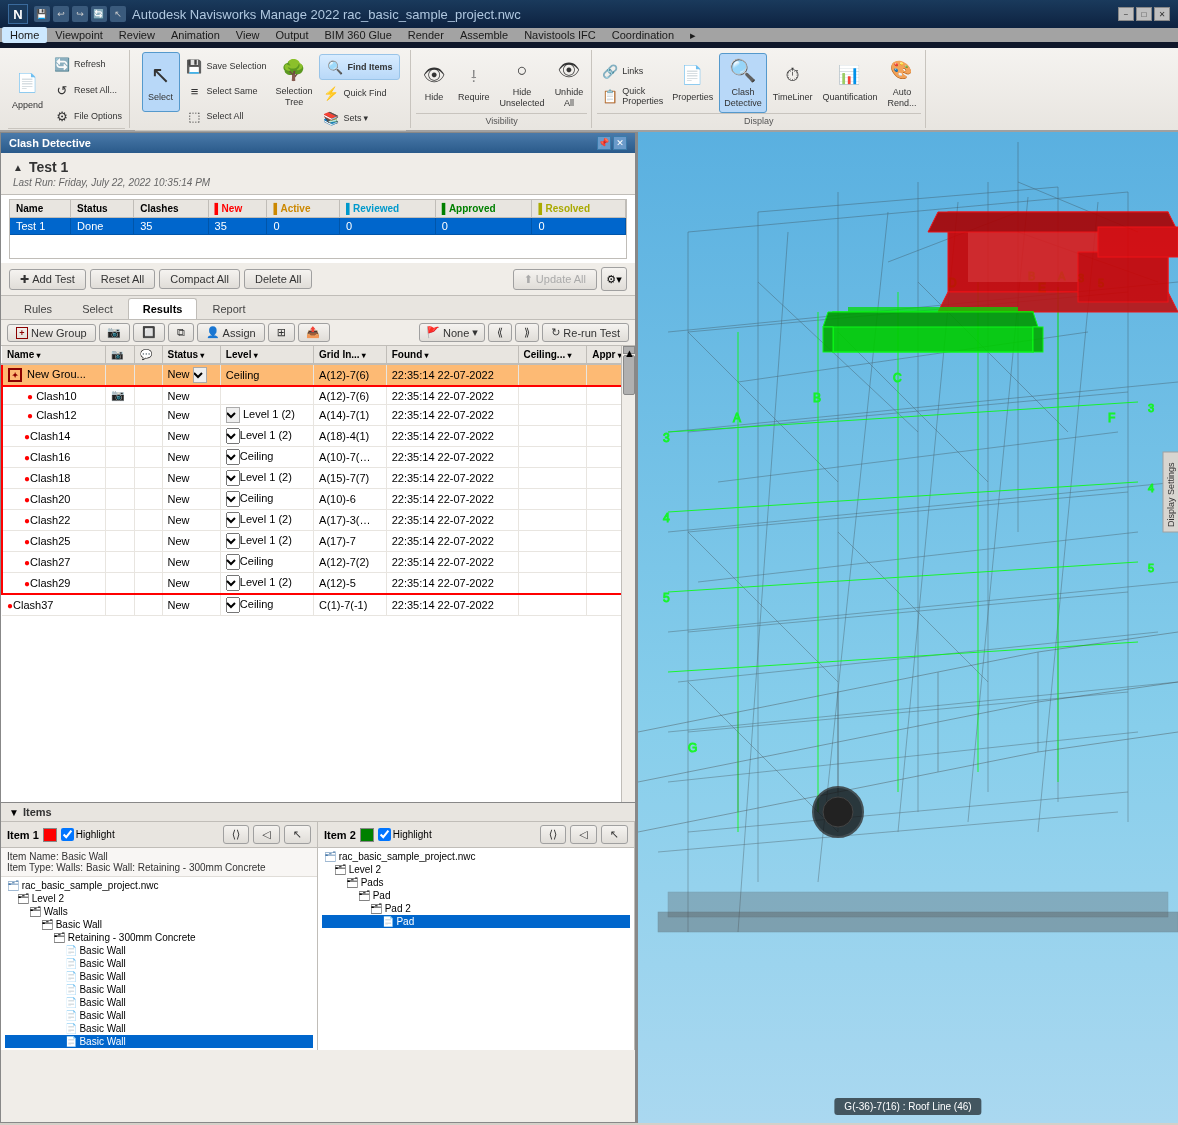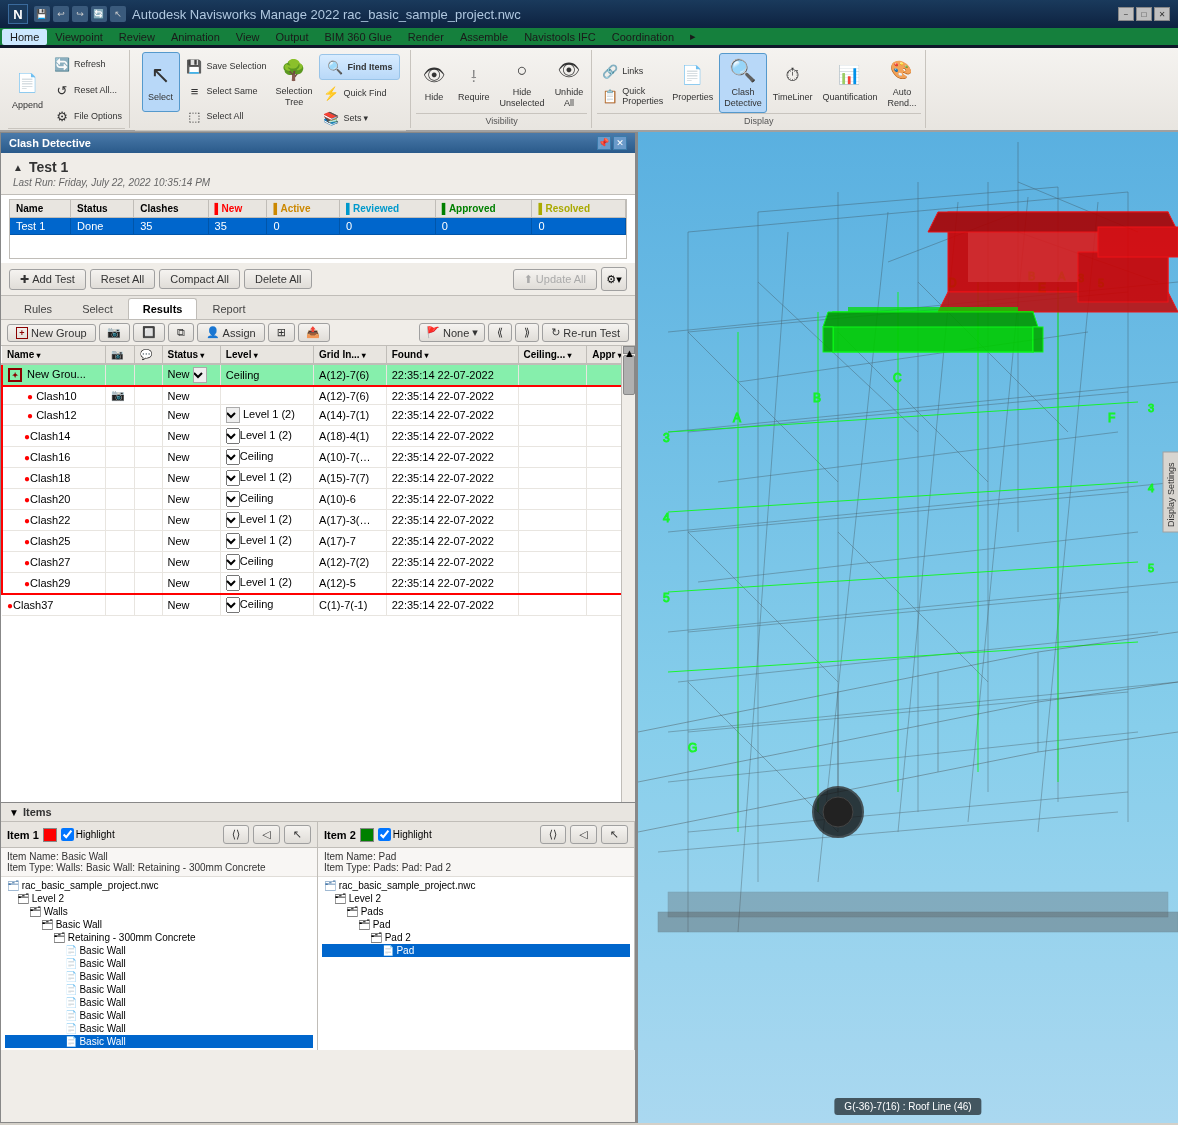--- a/index.html
+++ b/index.html
@@ -20,24 +20,24 @@
     .title-bar-icons { display: flex; gap: 3px; }
     .title-icon { width: 16px; height: 16px; background: #3a5a7c; border-radius: 2px; cursor: pointer; display: flex; align-items: center; justify-content: center; font-size: 9px; color: #ccc; }
     .title-logo { width: 20px; height: 20px; background: #1a3a5c; border: 1px solid #3a6a9c; display: flex; align-items: center; justify-content: center; color: white; font-weight: bold; font-size: 13px; }
     .title-text { color: #b0c8e0; font-size: 13px; }
     .window-controls { display: flex; gap: 2px; }
     .win-btn { width: 16px; height: 14px; background: #c0c0c0; border: 1px solid #888; display: flex; align-items: center; justify-content: center; font-size: 8px; cursor: pointer; color: #333; }
 
     
     .menu-bar {
       height: 20px;
-      background: #15803d;
-      display: flex;
-      align-items: center;
-      border-bottom: 3px solid #0f172a;
+      background: #a3a3a3;
+      display: flex;
+      align-items: center;
+      border-bottom: 6px solid #0f172a;
       padding: 0 2px;
     }
     .menu-item {
       padding: 2px 8px;
       font-size: 11px;
       cursor: pointer;
       color: #1a1a1a;
       border-radius: 2px;
     }
     .menu-item.active { background: #cce8ff; }
@@ -284,21 +284,21 @@
     
     .results-table-area {
       background: white;
       overflow: auto;
       flex: 1;
     }
     .results-table { width: 100%; border-collapse: collapse; font-size: 11px; }
     .results-table thead tr { background: #e8e5e0; position: sticky; top: 0; }
     .results-table th { padding: 3px 5px; text-align: left; border-right: 1px solid #c0bdb8; border-bottom: 2px solid #c0bdb8; font-weight: bold; font-size: 10px; white-space: nowrap; }
     .results-table td { padding: 2px 5px; border-right: 1px solid #e8e5e0; border-bottom: 1px solid #e8e5e0; white-space: nowrap; }
-    .results-table tr.group-row { background: #86efac; }
+    .results-table tr.group-row { background: #fdba74; }
     .results-table tr.group-row td { color: #000; }
     .red-dot { color: red; font-size: 10px; }
 
     
     .items-section {
       border-top: 1px solid #888;
       background: #f0ede8;
       min-height: 320px;
     }
     .items-header {
@@ -963,24 +963,20 @@
               <div class="item-color" style="background:green;"></div>
               <label class="item-checkbox">
                 <input type="checkbox" checked="" style="">
                 <span>Highlight</span>
               </label>
               <div style="flex:1;"></div>
               <div class="results-btn">⟨⟩</div>
               <div class="results-btn">◁</div>
               <div class="results-btn">↖</div>
             </div>
-            <div class="item-info">
-              <div>Item Name: Pad</div>
-              <div>Item Type: Pads: Pad: Pad 2</div>
-            </div>
             <div class="item-tree">
               <div class="tree-item">
                 <span style="color:#4a7aaa;">🗂</span>
                 <span class="tree-text">rac_basic_sample_project.nwc</span>
               </div>
               <div class="tree-item" style="padding-left:12px;">
                 <span>🗂</span>
                 <span class="tree-text">Level 2</span>
               </div>
               <div class="tree-item" style="padding-left:24px;">

